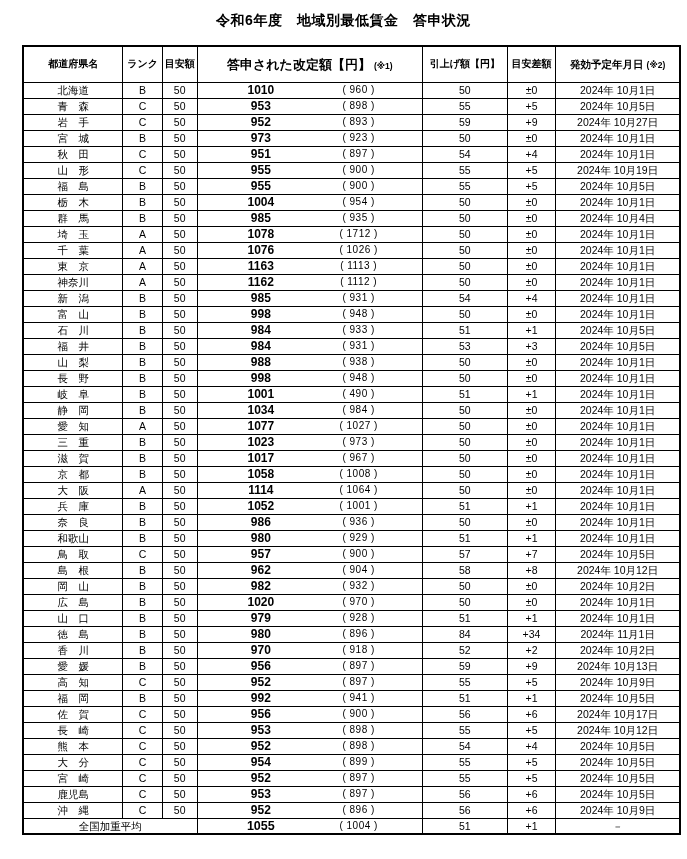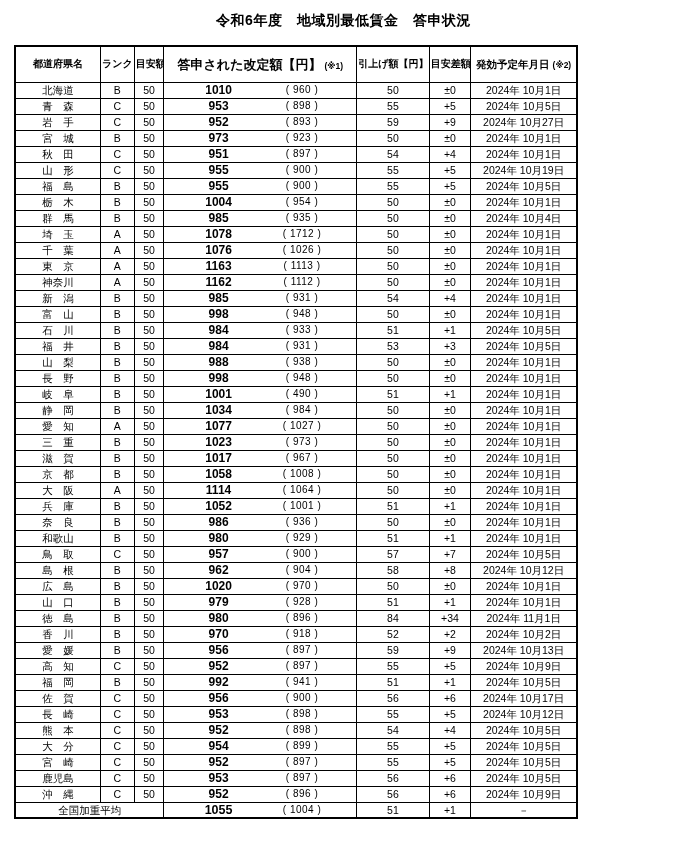--- a/index.html
+++ b/index.html
@@ -13,22 +13,22 @@
   .page { position: relative; width: 687px; height: 859px; overflow: hidden; }
 
   .doc-title {
     position: absolute; top: 12px; left: 0; width: 100%;
     text-align: center;
     font-size: 14px; font-weight: bold; letter-spacing: 0.5px;
     margin: 0;
   }
 
   table.wage-table {
-    position: absolute; top: 45px; left: 14px;
-    width: 564px;
+    position: absolute; top: 45px; left: 22px;
+    width: 659px;
     border-collapse: collapse;
     table-layout: fixed;
     border: 2px solid #000;
   }
   .wage-table th, .wage-table td {
     border: 1px solid #000;
     padding: 0 1px;
     text-align: center;
     vertical-align: middle;
     font-size: 10.5px;
@@ -582,20 +582,35 @@
           <span class="rev-val">962</span>
           <span class="rev-prev">( 904 )</span>
           <span class="rev-pad"></span>
         </div>
       </td>
       <td>58</td>
       <td>+8</td>
       <td class="cell-date">2024年 10月12日</td>
     </tr>
 
+    <tr>
+      <td class="cell-pref">岡　山</td>
+      <td>B</td>
+      <td>50</td>
+      <td>
+        <div class="rev-wrap">
+          <span class="rev-val">982</span>
+          <span class="rev-prev">( 932 )</span>
+          <span class="rev-pad"></span>
+        </div>
+      </td>
+      <td>50</td>
+      <td>±0</td>
+      <td class="cell-date">2024年 10月2日</td>
+    </tr>
 
     <tr>
       <td class="cell-pref">広　島</td>
       <td>B</td>
       <td>50</td>
       <td>
         <div class="rev-wrap">
           <span class="rev-val">1020</span>
           <span class="rev-prev">( 970 )</span>
           <span class="rev-pad"></span>

